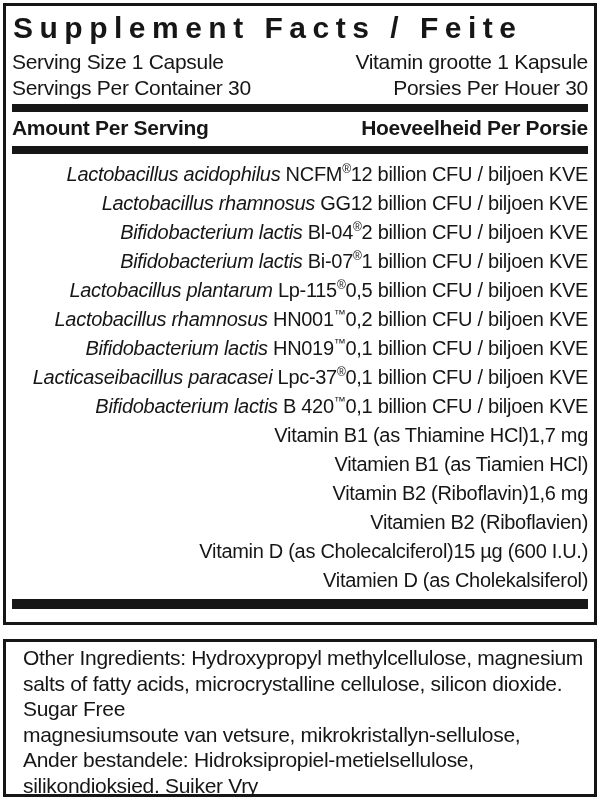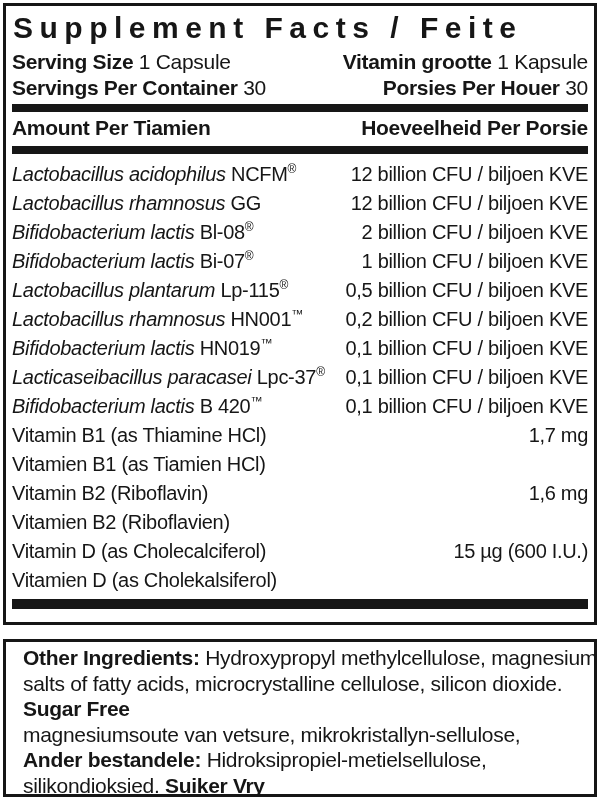--- a/index.html
+++ b/index.html
@@ -29,45 +29,46 @@
     overflow: hidden;
   }
   .serving-line {
     display: flex;
     justify-content: space-between;
     align-items: baseline;
     font-size: 21px;
     line-height: 26px;
     letter-spacing: -0.3px;
   }
-  .b { font-weight: 700; }
+  .b { font-weight: 400; }
   .thick-bar {
     height: 8px;
     background: #161616;
     margin-top: 3px;
   }
   .col-header {
     display: flex;
     justify-content: space-between;
     align-items: baseline;
     font-size: 21px;
     font-weight: 700;
     letter-spacing: -0.3px;
     padding: 4px 0 3px 0;
   }
   .rows { padding-top: 6px; }
   .nutrient-row {
     display: flex;
-    justify-content: space-between;
+    justify-content: flex-end;
     align-items: baseline;
     font-size: 20px;
     line-height: 29px;
     height: 29px;
     letter-spacing: -0.3px;
     white-space: nowrap;
+    margin-left: 20px;
   }
   .nutrient-name .it { font-style: italic; }
   .sup {
     font-size: 12px;
     vertical-align: super;
     line-height: 0;
   }
   .bottom-bar {
     height: 10px;
     background: #161616;
@@ -105,39 +106,39 @@
     </div>
 
     <div class="serving-line">
       <span><span class="b">Servings Per Container</span><span> 30</span></span>
       <span><span class="b">Porsies Per Houer</span><span> 30</span></span>
     </div>
 
     <div class="thick-bar"></div>
 
     <div class="col-header">
-      <span>Amount Per Tiamien</span>
+      <span>Amount Per Serving</span>
       <span>Hoeveelheid Per Porsie</span>
     </div>
 
     <div class="thick-bar"></div>
 
     <div class="rows" id="nutrient-rows">
       <div class="nutrient-row">
         <span class="nutrient-name"><span class="it">Lactobacillus acidophilus</span><span> NCFM</span><span class="sup">®</span></span>
         <span class="nutrient-amount">12 billion CFU / biljoen KVE</span>
       </div>
 
       <div class="nutrient-row">
         <span class="nutrient-name"><span class="it">Lactobacillus rhamnosus</span><span> GG</span><span class="sup"></span></span>
         <span class="nutrient-amount">12 billion CFU / biljoen KVE</span>
       </div>
 
       <div class="nutrient-row">
-        <span class="nutrient-name"><span class="it">Bifidobacterium lactis</span><span> Bl-08</span><span class="sup">®</span></span>
+        <span class="nutrient-name"><span class="it">Bifidobacterium lactis</span><span> Bl-04</span><span class="sup">®</span></span>
         <span class="nutrient-amount">2 billion CFU / biljoen KVE</span>
       </div>
 
       <div class="nutrient-row">
         <span class="nutrient-name"><span class="it">Bifidobacterium lactis</span><span> Bi-07</span><span class="sup">®</span></span>
         <span class="nutrient-amount">1 billion CFU / biljoen KVE</span>
       </div>
 
       <div class="nutrient-row">
         <span class="nutrient-name"><span class="it">Lactobacillus plantarum</span><span> Lp-115</span><span class="sup">®</span></span>

